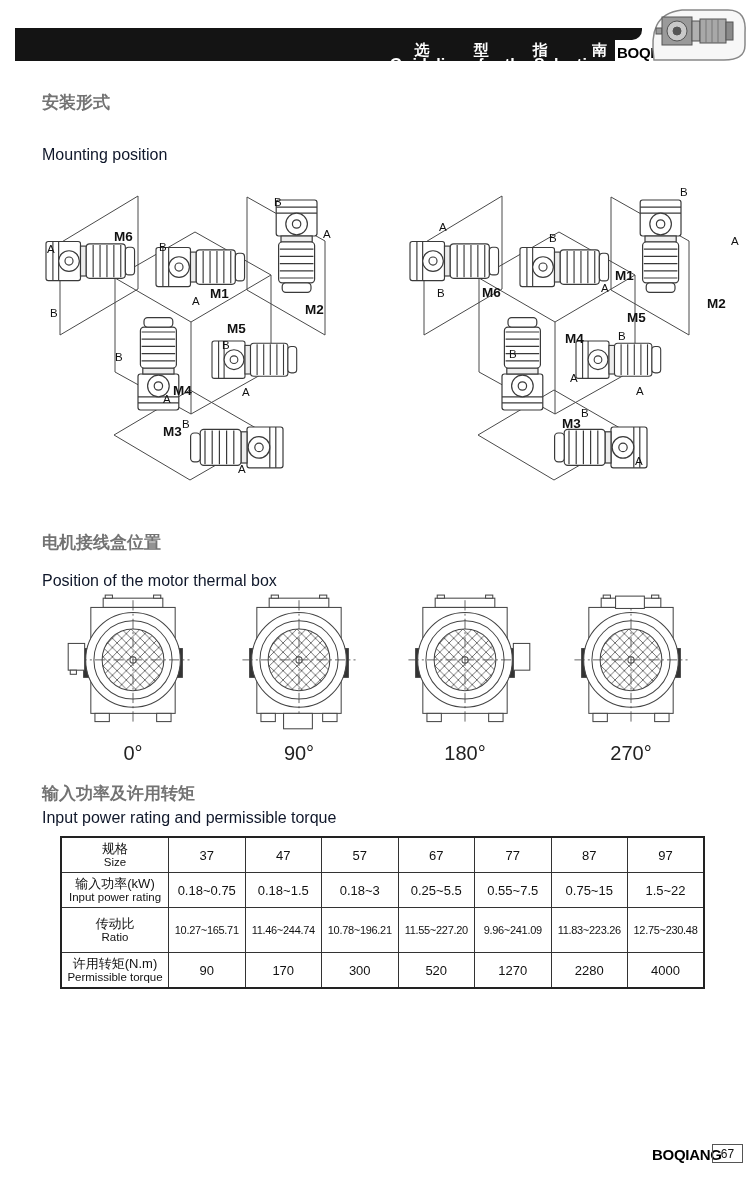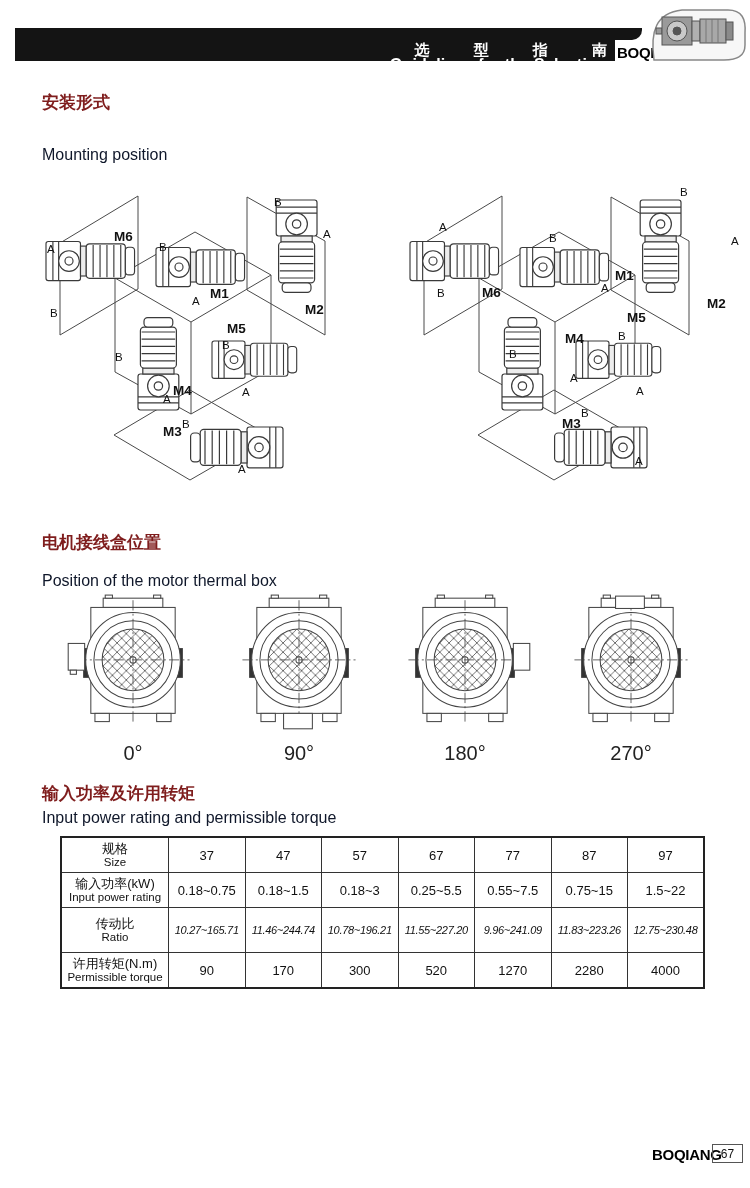--- a/index.html
+++ b/index.html
@@ -10,21 +10,21 @@
   
   .topbar{position:absolute;left:15px;top:28px;width:600px;height:33px;background:#141414;}
   .topbar-text{position:absolute;right:8px;top:13px;text-align:right;color:#fff;margin-left:34px;}
   .topbar-zh{font-size:15px;font-weight:bold;letter-spacing:20px;margin-right:-20px;line-height:17px;}
   .topbar-en{font-size:16px;font-weight:bold;line-height:13px;letter-spacing:0.2px;}
   .topbar-step{position:absolute;left:612px;top:28px;width:30px;height:12px;background:#141414;border-radius:0 0 10px 0;}
   .brand-head{position:absolute;left:617px;top:44px;font-size:15px;font-weight:bold;letter-spacing:-0.3px;color:#000;white-space:nowrap;}
   .brand-suffix{font-size:7px;font-weight:normal;color:#8a8a8a;letter-spacing:1px;}
   .logo-blob{position:absolute;left:648px;top:3px;width:100px;height:60px;}
   
-  .sec-zh{position:absolute;left:42px;font-size:17px;font-weight:bold;color:#7f1d1d;}
+  .sec-zh{position:absolute;left:42px;font-size:17px;font-weight:bold;color:#737373;}
   .sec-en{position:absolute;left:42px;font-size:16px;color:#0f172a;margin-top:32px;}
   
   .mount-diagram{position:absolute;top:172px;width:345px;height:325px;}
   .mount-diagram.left{left:38px;}
   .mount-diagram.right{left:402px;}
   .mount-drawing{position:absolute;left:0;top:0;width:345px;height:325px;}
   .dlabel{position:absolute;font-size:11.5px;color:#111;line-height:12px;}
   .dlabel.m{font-weight:bold;font-size:13.5px;}
   
   .thermal-row{position:absolute;left:58px;top:592px;width:648px;display:flex;justify-content:space-between;}
@@ -36,21 +36,21 @@
   .box-right .tbox-right{display:inline;}
   .box-top .tbox-top{display:inline;}
   .box-bottom .tbox-bottom{display:inline;}
   .thermal-angle{font-size:20px;color:#222;margin-top:2px;}
   
   table.spec{position:absolute;left:60px;top:836px;width:645px;border-collapse:collapse;table-layout:fixed;
     border:2px solid #222;}
   table.spec th,table.spec td{border:1px solid #333;text-align:center;vertical-align:middle;padding:3px 1px;}
   table.spec th.lab{width:104px;}
   table.spec td{font-size:13px;color:#111;}
-  table.spec td.small{font-size:11px;letter-spacing:-0.3px;padding:16px 0;font-style:italic;}
+  table.spec td.small{font-size:11px;letter-spacing:-0.3px;padding:16px 0;}
   .lz{font-size:13px;font-weight:normal;color:#111;white-space:nowrap;line-height:15px;}
   .le{font-size:11.5px;font-weight:normal;color:#111;white-space:nowrap;line-height:13px;}
   td.structure{word-spacing:16px;letter-spacing:1px;font-size:13.5px;}
   
   .footer-brand{position:absolute;left:652px;top:1146px;font-size:15px;font-weight:bold;color:#000;letter-spacing:-0.3px;}
   .footer-pagebox{position:absolute;left:712px;top:1144px;width:31px;height:19px;border:1.5px solid #555;
     display:flex;align-items:center;justify-content:center;font-size:12px;color:#111;box-sizing:border-box;}
   svg .thin{stroke:#4a4a4a;stroke-width:1;fill:none;}
 </style>
 </head>

